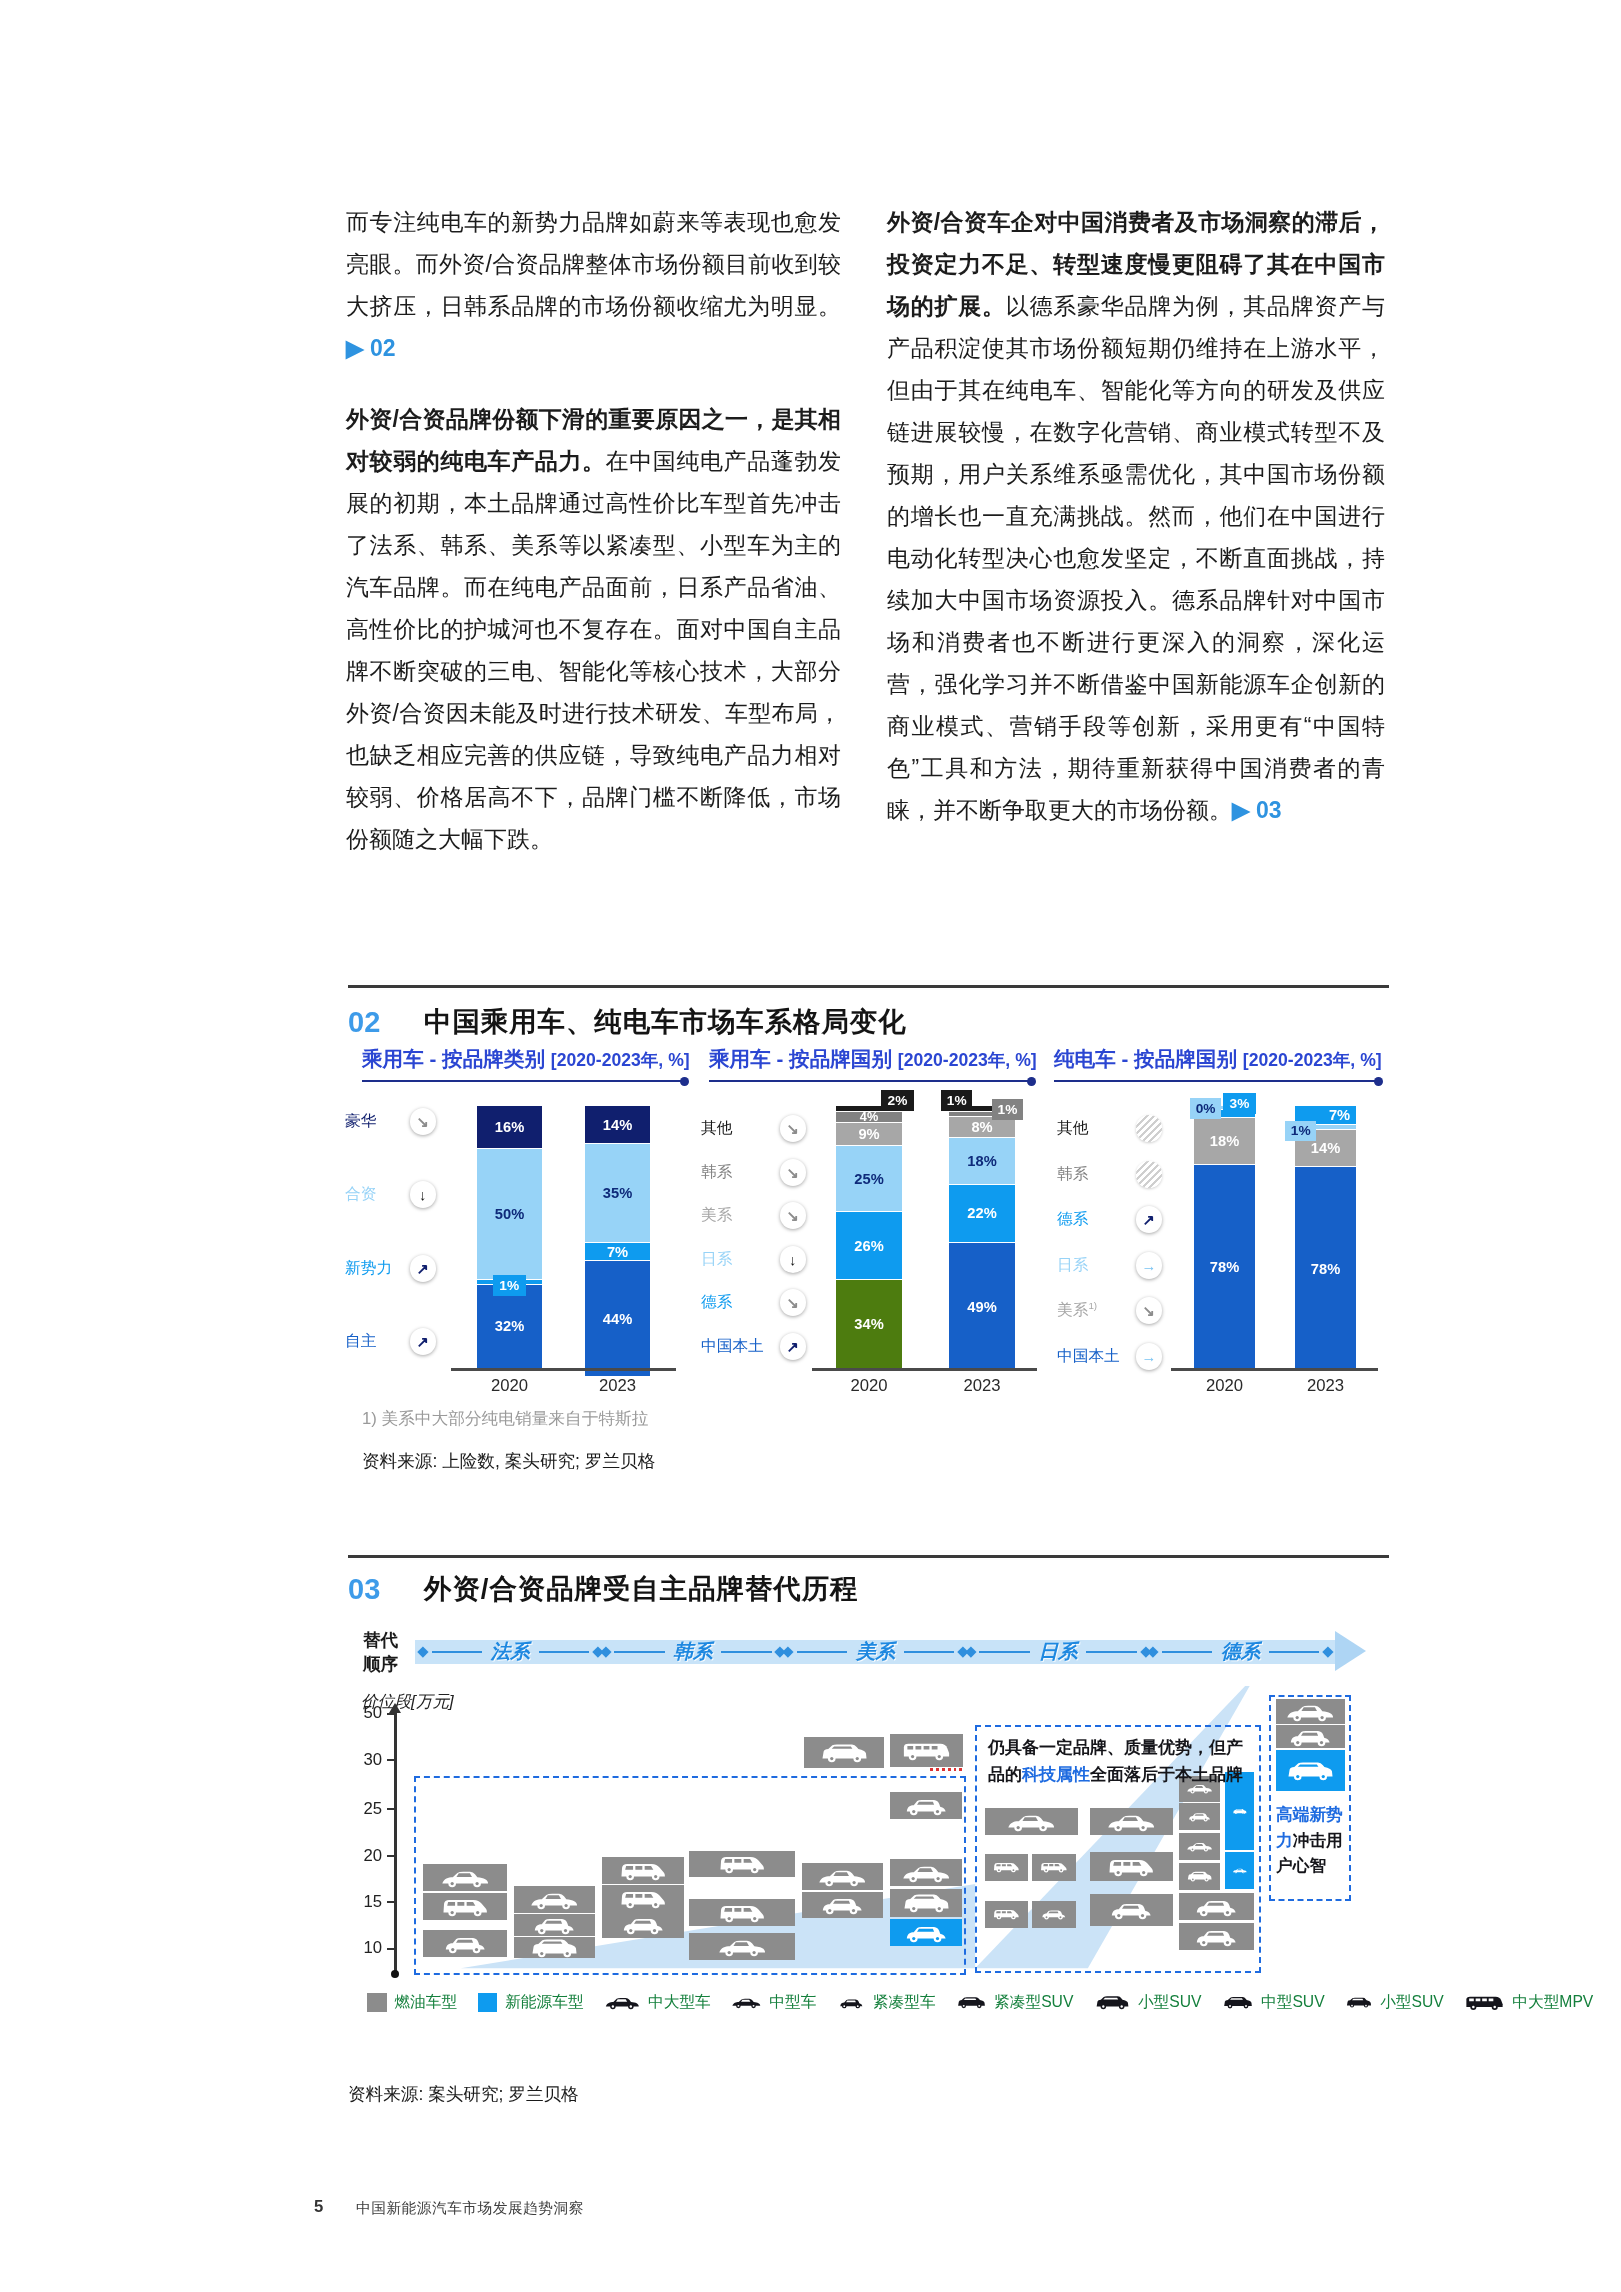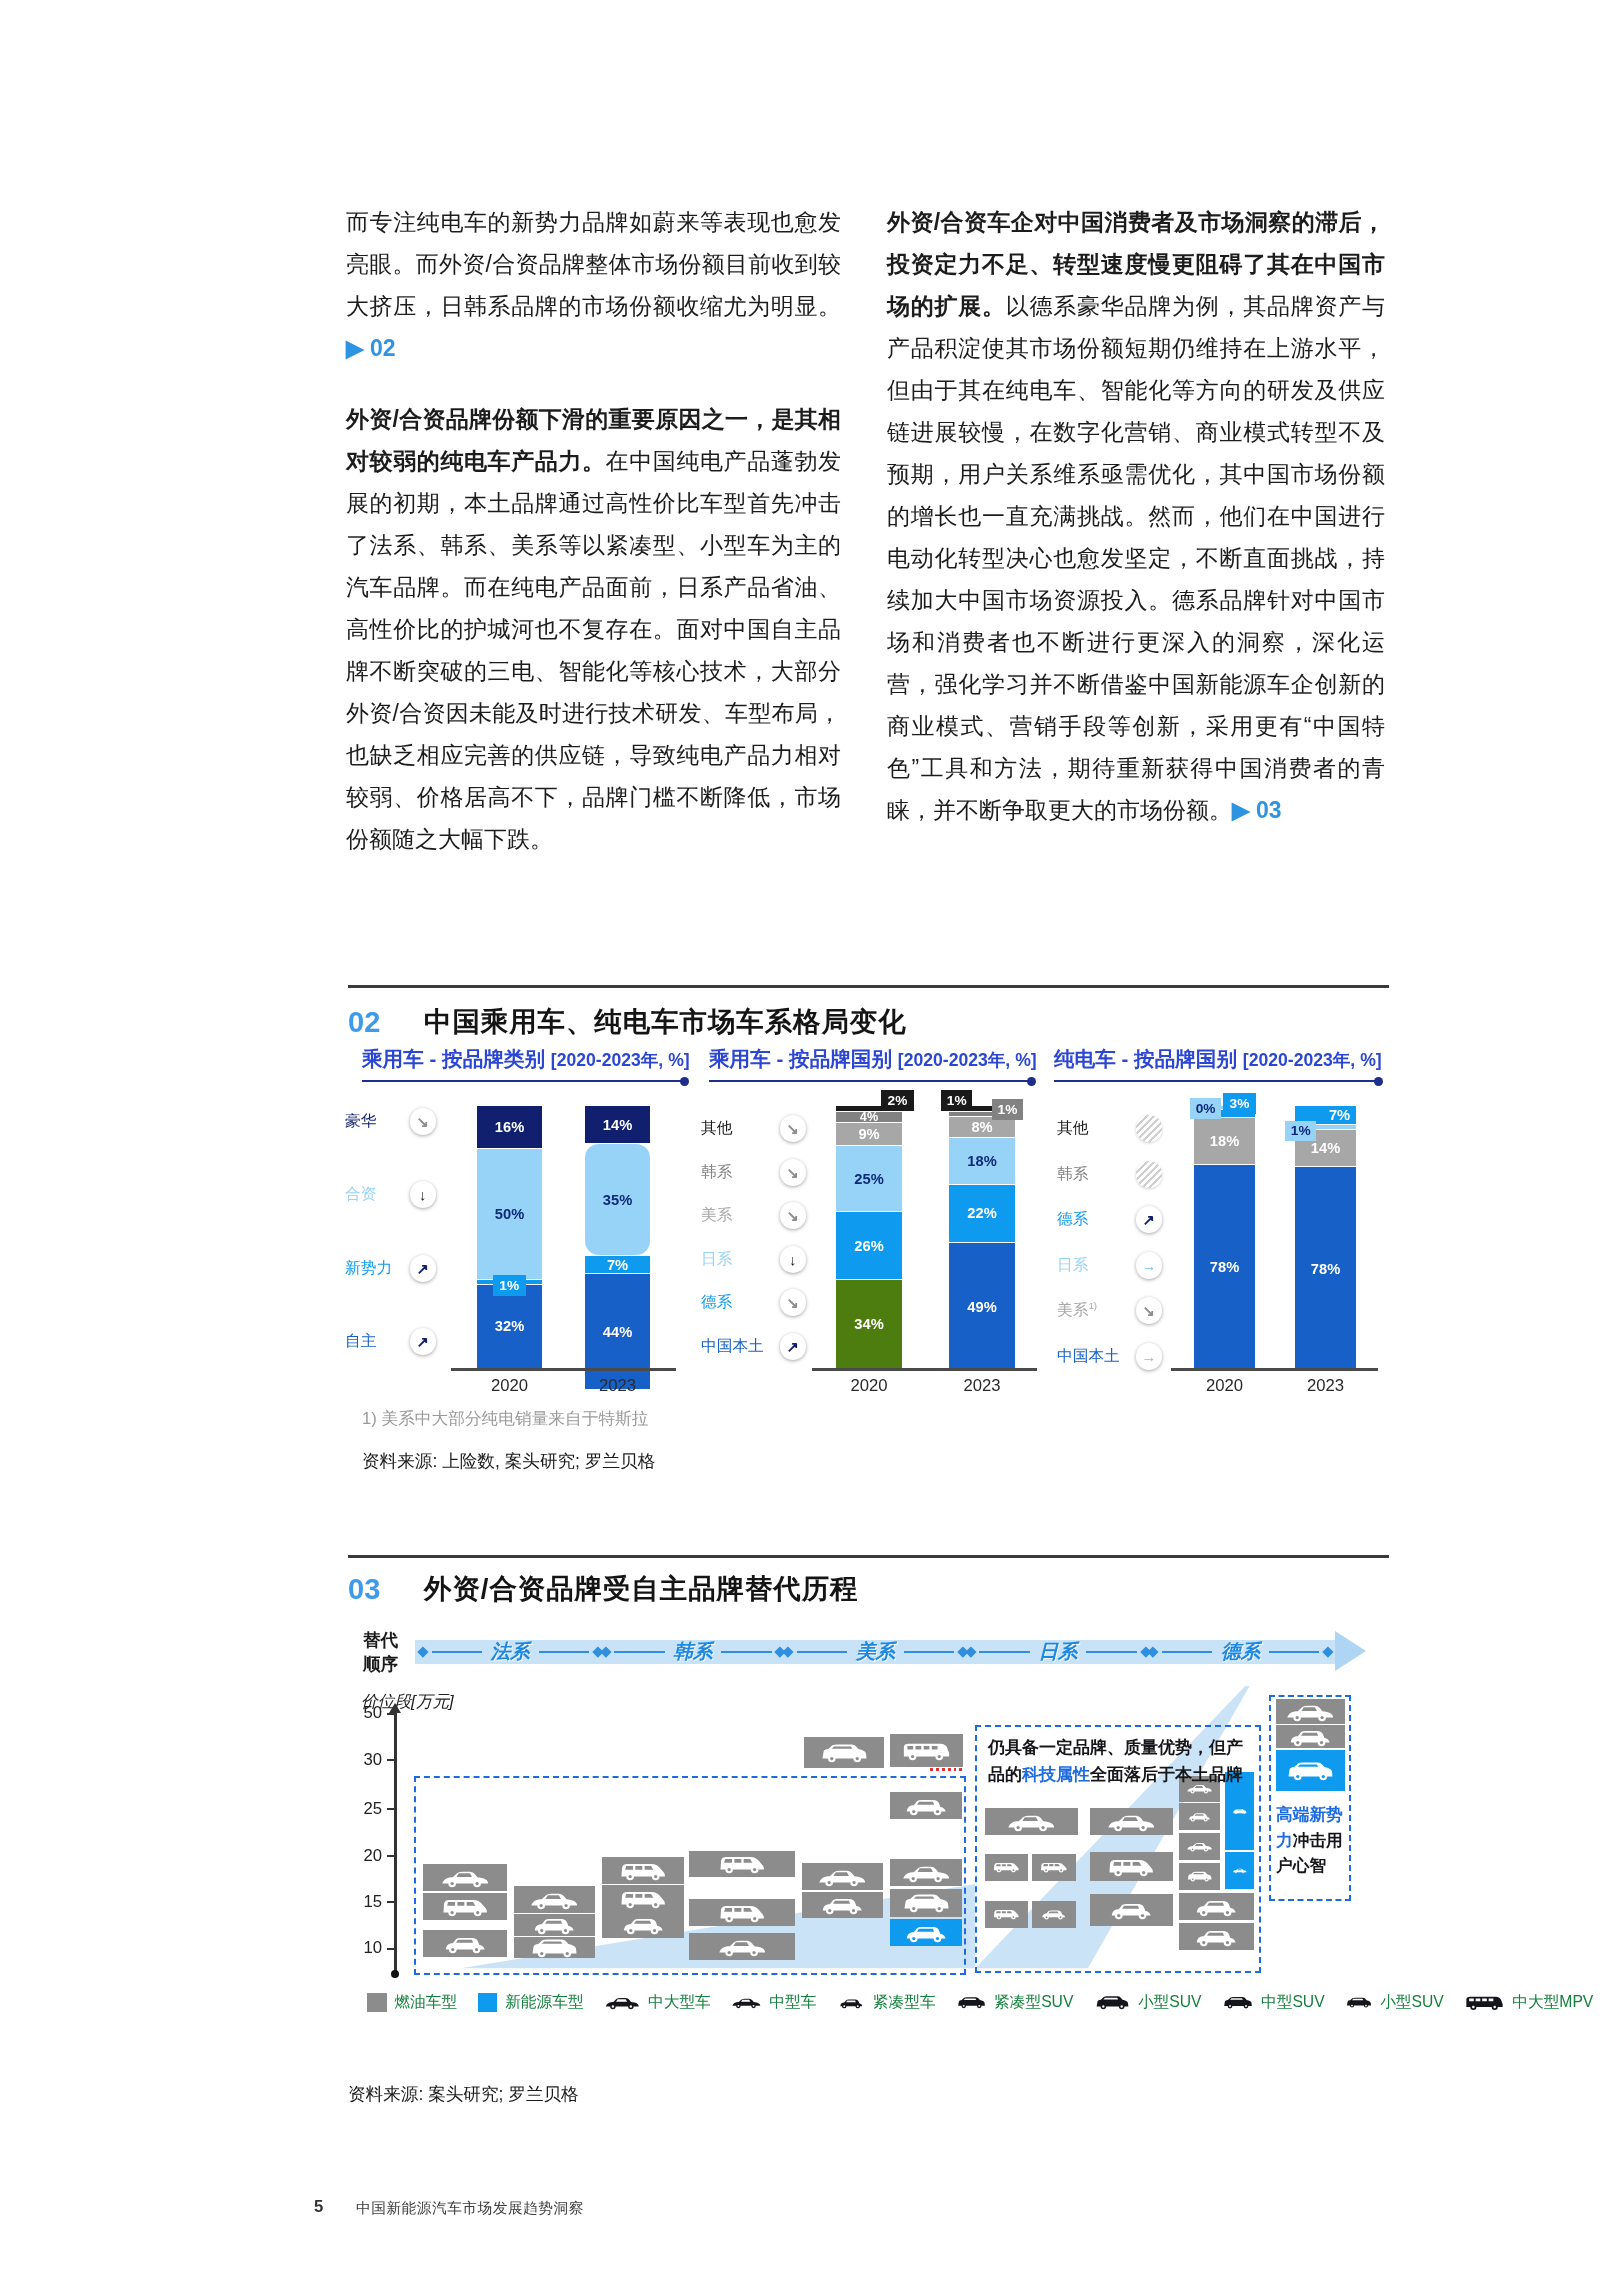--- a/index.html
+++ b/index.html
@@ -125,21 +125,21 @@
         <div class="seg" style="height: 84px; background: rgb(22, 96, 200);">
           <span>32%</span>
         </div>
         <div class="badge" style="left: 15.7px; top: 169px; width: 33px; background: rgb(14, 155, 239); color: rgb(255, 255, 255);">1%</div>
       </div>
       <div class="yearlbl" style="left: 477px; top: 1376px; width: 65px;">2020</div>
       <div class="bar" style="left: 585px; top: 1106px; width: 65px;">
         <div class="seg" style="height: 37px; background: rgb(16, 31, 110);">
           <span>14%</span>
         </div>
-        <div class="seg ind" style="height: 112px; background: rgb(151, 211, 247); border-radius: 14px;">
+        <div class="seg ind" style="height: 99px; background: rgb(151, 211, 247);">
           <span>35%</span>
         </div>
         <div class="seg" style="height: 18.4px; background: rgb(14, 155, 239);">
           <span>7%</span>
         </div>
         <div class="seg" style="height: 116px; background: rgb(22, 96, 200);">
           <span>44%</span>
         </div>
       </div>
       <div class="yearlbl" style="left: 585px; top: 1376px; width: 65px;">2023</div>

